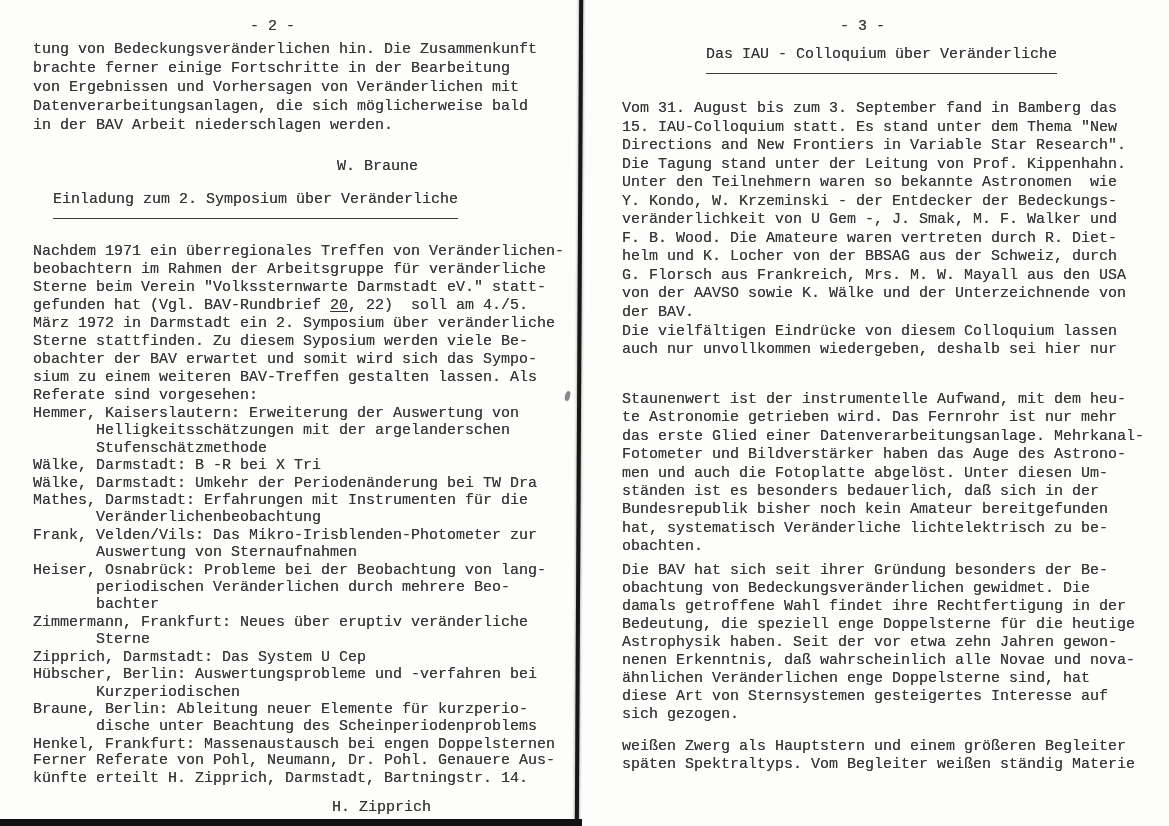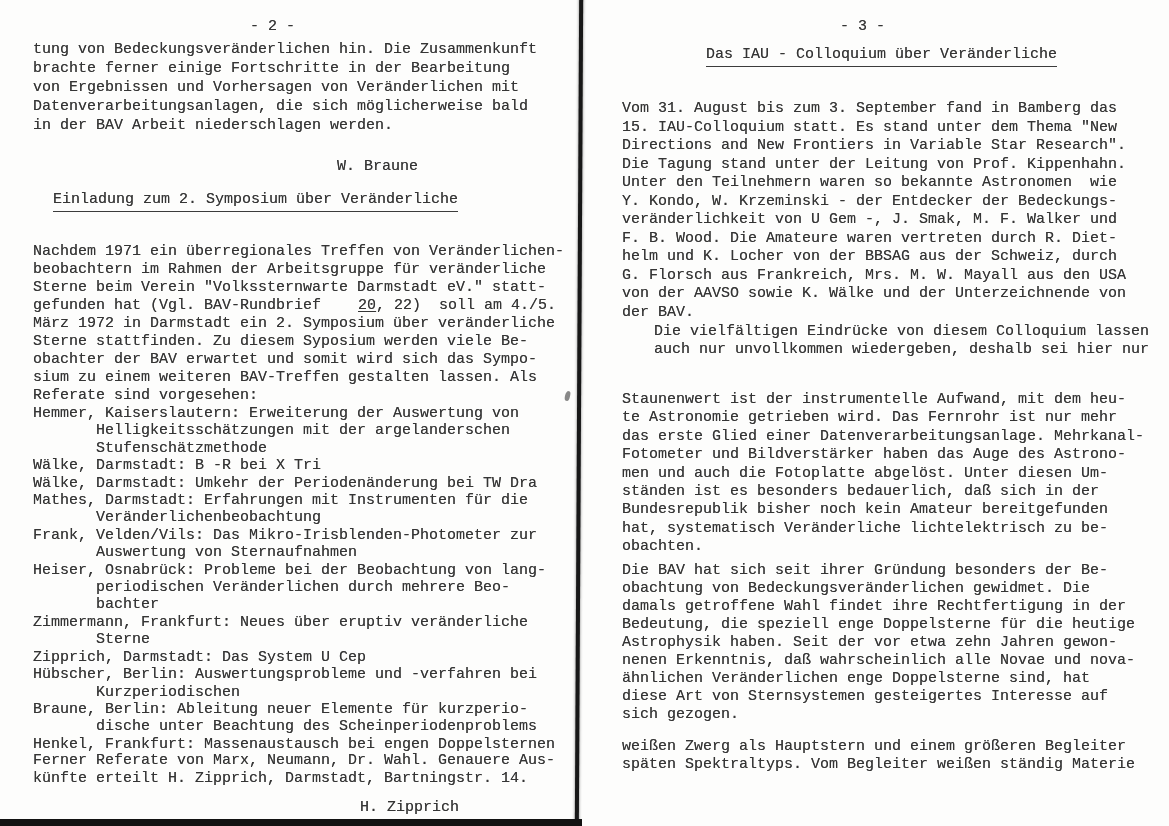--- a/index.html
+++ b/index.html
@@ -14,24 +14,24 @@
   .scan { position: absolute; inset: 0; }
   .block {
     position: absolute;
     white-space: pre;
     font-size: 15px;
     text-shadow: 0 0 0.6px rgba(70,70,70,0.75);
   }
   .tl { min-height: 1em; }
   .heading {
     border-bottom: 1.5px solid #3c3c3c;
-    padding-bottom: 3px;
+    padding-bottom: 10px;
     text-align: center;
   }
-  .u { text-decoration: underline; text-underline-offset: 2px; margin-left: 28px; }
+  .u { text-decoration: underline; text-underline-offset: 2px; }
   .gutter-line {
     position: absolute;
     left: 577px; top: -4px;
     width: 4px; height: 836px;
     background: #181818;
     box-shadow: 0 0 3px rgba(20,20,20,0.55);
     transform: rotate(0.3deg);
   }
   .bottom-bar {
     position: absolute;
@@ -60,33 +60,33 @@
     <div class="block" style="left:33px; top:40px; line-height:19px;"><div class="tl">tung von Bedeckungsveränderlichen hin. Die Zusammenkunft</div><div class="tl">brachte ferner einige Fortschritte in der Bearbeitung</div><div class="tl">von Ergebnissen und Vorhersagen von Veränderlichen mit</div><div class="tl">Datenverarbeitungsanlagen, die sich möglicherweise bald</div><div class="tl">in der BAV Arbeit niederschlagen werden.</div></div>
 
     <div class="block" style="left:337px; top:158px;">W. Braune</div>
 
     <div class="block heading" style="left:53px; top:191px;">Einladung zum 2. Symposium über Veränderliche</div>
 
     <div class="block" style="left:33px; top:243px; line-height:18px;"><div class="tl">Nachdem 1971 ein überregionales Treffen von Veränderlichen-</div><div class="tl">beobachtern im Rahmen der Arbeitsgruppe für veränderliche</div><div class="tl">Sterne beim Verein "Volkssternwarte Darmstadt eV." statt-</div><div class="tl"><span>gefunden hat (Vgl. BAV-Rundbrief </span><span class="u">20</span><span>, 22)  soll am 4./5.</span></div><div class="tl">März 1972 in Darmstadt ein 2. Symposium über veränderliche</div><div class="tl">Sterne stattfinden. Zu diesem Syposium werden viele Be-</div><div class="tl">obachter der BAV erwartet und somit wird sich das Sympo-</div><div class="tl">sium zu einem weiteren BAV-Treffen gestalten lassen. Als</div><div class="tl">Referate sind vorgesehen:</div></div>
 
     <div class="block" style="left:33px; top:405px; line-height:17.4px;"><div class="tl">Hemmer, Kaiserslautern: Erweiterung der Auswertung von</div><div class="tl">       Helligkeitsschätzungen mit der argelanderschen</div><div class="tl">       Stufenschätzmethode</div><div class="tl">Wälke, Darmstadt: B -R bei X Tri</div><div class="tl">Wälke, Darmstadt: Umkehr der Periodenänderung bei TW Dra</div><div class="tl">Mathes, Darmstadt: Erfahrungen mit Instrumenten für die</div><div class="tl">       Veränderlichenbeobachtung</div><div class="tl">Frank, Velden/Vils: Das Mikro-Irisblenden-Photometer zur</div><div class="tl">       Auswertung von Sternaufnahmen</div><div class="tl">Heiser, Osnabrück: Probleme bei der Beobachtung von lang-</div><div class="tl">       periodischen Veränderlichen durch mehrere Beo-</div><div class="tl">       bachter</div><div class="tl">Zimmermann, Frankfurt: Neues über eruptiv veränderliche</div><div class="tl">       Sterne</div><div class="tl">Zipprich, Darmstadt: Das System U Cep</div><div class="tl">Hübscher, Berlin: Auswertungsprobleme und -verfahren bei</div><div class="tl">       Kurzperiodischen</div><div class="tl">Braune, Berlin: Ableitung neuer Elemente für kurzperio-</div><div class="tl">       dische unter Beachtung des Scheinperiodenproblems</div><div class="tl">Henkel, Frankfurt: Massenaustausch bei engen Doppelsternen</div></div>
 
-    <div class="block" style="left:33px; top:752px; line-height:17.5px;"><div class="tl">Ferner Referate von Marx, Neumann, Dr. Wahl. Genauere Aus-</div><div class="tl">künfte erteilt H. Zipprich, Darmstadt, Bartningstr. 14.</div></div>
+    <div class="block" style="left:33px; top:752px; line-height:17.5px;"><div class="tl">Ferner Referate von Pohl, Neumann, Dr. Pohl. Genauere Aus-</div><div class="tl">künfte erteilt H. Zipprich, Darmstadt, Bartningstr. 14.</div></div>
 
-    <div class="block" style="left:332px; top:799px;margin-left:28px;">H. Zipprich</div>
+    <div class="block" style="left:332px; top:799px;">H. Zipprich</div>
   </div>
 
   <div>
     <div class="block" style="left:840px; top:18px;">- 3 -</div>
 
     <div class="block heading" style="left:706px; top:46px;">Das IAU - Colloquium über Veränderliche</div>
 
     <div class="block" style="left:622px; top:100px; line-height:18.5px;"><div class="tl">Vom 31. August bis zum 3. September fand in Bamberg das</div><div class="tl">15. IAU-Colloquium statt. Es stand unter dem Thema "New</div><div class="tl">Directions and New Frontiers in Variable Star Research".</div><div class="tl">Die Tagung stand unter der Leitung von Prof. Kippenhahn.</div><div class="tl">Unter den Teilnehmern waren so bekannte Astronomen  wie</div><div class="tl">Y. Kondo, W. Krzeminski - der Entdecker der Bedeckungs-</div><div class="tl">veränderlichkeit von U Gem -, J. Smak, M. F. Walker und</div><div class="tl">F. B. Wood. Die Amateure waren vertreten durch R. Diet-</div><div class="tl">helm und K. Locher von der BBSAG aus der Schweiz, durch</div><div class="tl">G. Florsch aus Frankreich, Mrs. M. W. Mayall aus den USA</div><div class="tl">von der AAVSO sowie K. Wälke und der Unterzeichnende von</div><div class="tl">der BAV.</div></div>
 
-    <div class="block" style="left:622px; top:323px; line-height:18.4px;margin-left:32px;"><div class="tl">Die vielfältigen Eindrücke von diesem Colloquium lassen</div><div class="tl">auch nur unvollkommen wiedergeben, deshalb sei hier nur</div></div>
+    <div class="block" style="left:622px; top:323px; line-height:18.4px;"><div class="tl">Die vielfältigen Eindrücke von diesem Colloquium lassen</div><div class="tl">auch nur unvollkommen wiedergeben, deshalb sei hier nur</div></div>
 
     <div class="block" style="left:622px; top:391px; line-height:18.4px;"><div class="tl">Staunenwert ist der instrumentelle Aufwand, mit dem heu-</div><div class="tl">te Astronomie getrieben wird. Das Fernrohr ist nur mehr</div><div class="tl">das erste Glied einer Datenverarbeitungsanlage. Mehrkanal-</div><div class="tl">Fotometer und Bildverstärker haben das Auge des Astrono-</div><div class="tl">men und auch die Fotoplatte abgelöst. Unter diesen Um-</div><div class="tl">ständen ist es besonders bedauerlich, daß sich in der</div><div class="tl">Bundesrepublik bisher noch kein Amateur bereitgefunden</div><div class="tl">hat, systematisch Veränderliche lichtelektrisch zu be-</div><div class="tl">obachten.</div></div>
 
     <div class="block" style="left:622px; top:562px; line-height:18px;"><div class="tl">Die BAV hat sich seit ihrer Gründung besonders der Be-</div><div class="tl">obachtung von Bedeckungsveränderlichen gewidmet. Die</div><div class="tl">damals getroffene Wahl findet ihre Rechtfertigung in der</div><div class="tl">Bedeutung, die speziell enge Doppelsterne für die heutige</div><div class="tl">Astrophysik haben. Seit der vor etwa zehn Jahren gewon-</div><div class="tl">nenen Erkenntnis, daß wahrscheinlich alle Novae und nova-</div><div class="tl">ähnlichen Veränderlichen enge Doppelsterne sind, hat</div><div class="tl">diese Art von Sternsystemen gesteigertes Interesse auf</div><div class="tl">sich gezogen.</div></div>
 
     <div class="block" style="left:622px; top:738px; line-height:18px;"><div class="tl">weißen Zwerg als Hauptstern und einem größeren Begleiter</div><div class="tl">späten Spektraltyps. Vom Begleiter weißen ständig Materie</div></div>
   </div>
 
   <div class="gutter-line"></div>
   <div class="gutter-speck"></div>

